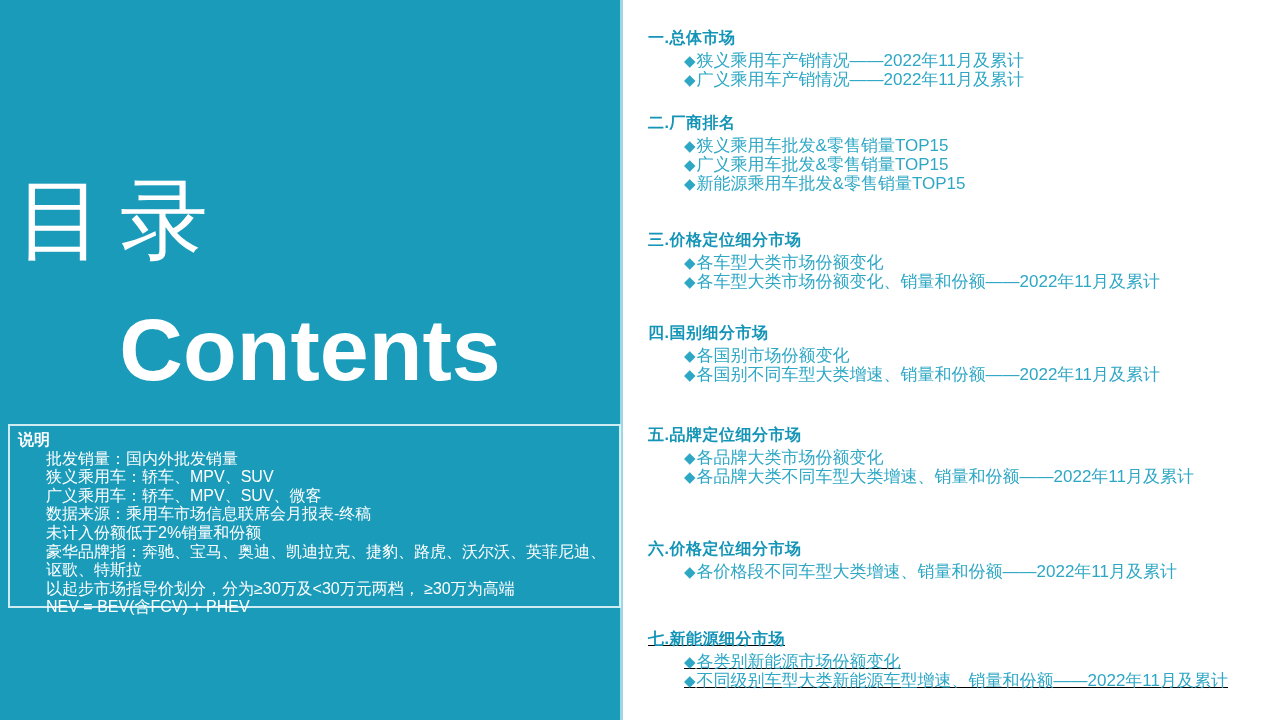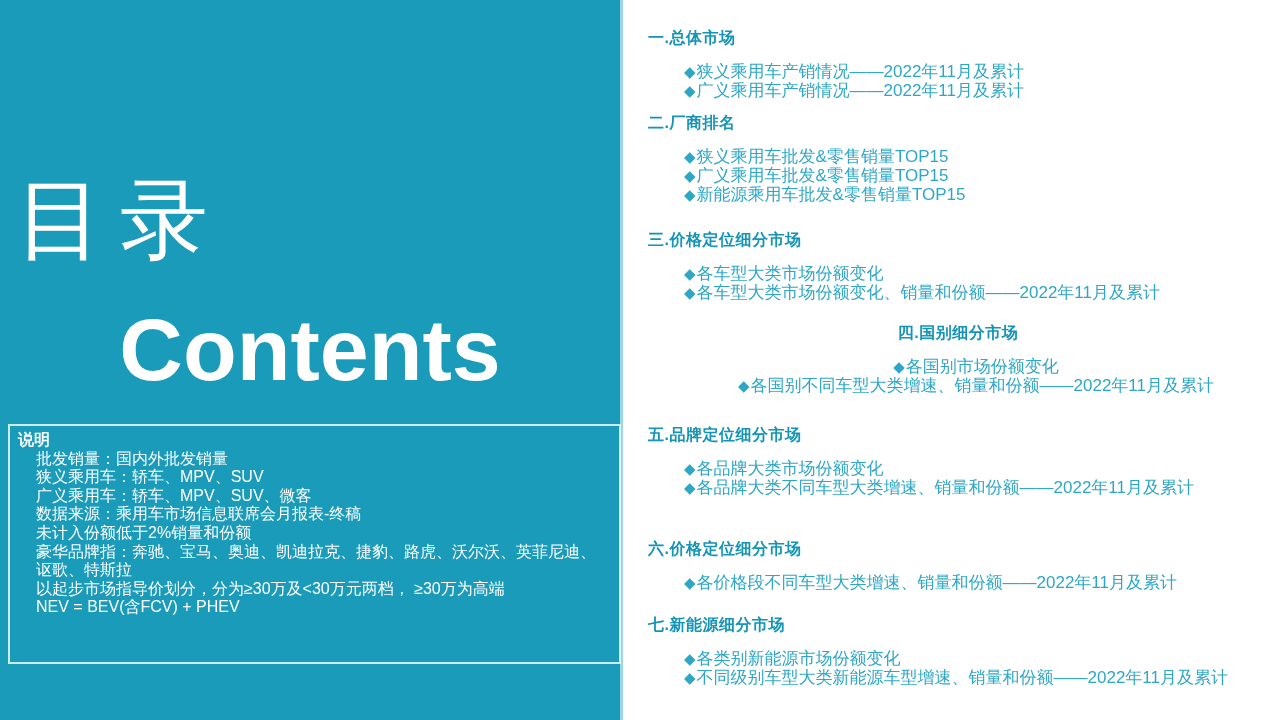--- a/index.html
+++ b/index.html
@@ -28,41 +28,41 @@
     letter-spacing:16px;padding-left:16px;box-sizing:border-box;
     white-space:nowrap;
   }
   .title-en{
     position:absolute;top:306px;left:0;width:100%;
     text-align:center;color:var(--panel-text);
     font-size:88px;line-height:1;font-weight:700;
     white-space:nowrap;
   }
   .notes-box{
-    position:absolute;left:8px;top:424px;width:613px;height:240px;
+    position:absolute;left:8px;top:424px;width:613px;height:184px;
     box-sizing:border-box;
     border:2px solid rgba(238,250,252,0.85);
     padding:5px 8px;
     color:var(--panel-text);
     font-size:16px;line-height:18.6px;
   }
   .notes-title{font-weight:700;}
-  .notes-line{margin-left:18px;}
+  .notes-line{margin-left:28px;}
   
   .toc{
     position:absolute;left:648px;top:0;width:620px;height:720px;
   }
   .toc-section{position:absolute;left:0;width:620px;}
   .toc-heading{
     font-size:16px;line-height:26px;font-weight:700;
     color:var(--head-color);
     letter-spacing:0.5px;
     white-space:nowrap;
   }
-  .toc-items{margin-top:11px;margin-left:36px;}
+  .toc-items{margin-left:36px;}
   .toc-item{
     font-size:17px;line-height:19px;
     color:var(--item-color);
     white-space:nowrap;
   }
   .toc-item .bullet{font-size:15px;margin-right:1px;}
 </style>
 </head>
 <body>
 
@@ -101,40 +101,40 @@
         <div class="toc-item"><span class="bullet">◆</span><span>新能源乘用车批发&amp;零售销量TOP15</span></div>
       </div>
     </div>
     <div class="toc-section" style="top: 227px;">
       <div class="toc-heading">三.价格定位细分市场</div>
       <div class="toc-items">
         <div class="toc-item"><span class="bullet">◆</span><span>各车型大类市场份额变化</span></div>
         <div class="toc-item"><span class="bullet">◆</span><span>各车型大类市场份额变化、销量和份额——2022年11月及累计</span></div>
       </div>
     </div>
-    <div class="toc-section" style="top: 320px; text-align: center;">
+    <div class="toc-section" style="top: 320px;">
       <div class="toc-heading">四.国别细分市场</div>
       <div class="toc-items">
         <div class="toc-item"><span class="bullet">◆</span><span>各国别市场份额变化</span></div>
         <div class="toc-item"><span class="bullet">◆</span><span>各国别不同车型大类增速、销量和份额——2022年11月及累计</span></div>
       </div>
     </div>
     <div class="toc-section" style="top: 422px;">
       <div class="toc-heading">五.品牌定位细分市场</div>
       <div class="toc-items">
         <div class="toc-item"><span class="bullet">◆</span><span>各品牌大类市场份额变化</span></div>
         <div class="toc-item"><span class="bullet">◆</span><span>各品牌大类不同车型大类增速、销量和份额——2022年11月及累计</span></div>
       </div>
     </div>
     <div class="toc-section" style="top: 536px;">
       <div class="toc-heading">六.价格定位细分市场</div>
       <div class="toc-items">
         <div class="toc-item"><span class="bullet">◆</span><span>各价格段不同车型大类增速、销量和份额——2022年11月及累计</span></div>
       </div>
     </div>
-    <div class="toc-section" style="top: 612px;">
+    <div class="toc-section" style="top: 626px; text-decoration: underline;">
       <div class="toc-heading">七.新能源细分市场</div>
       <div class="toc-items">
         <div class="toc-item"><span class="bullet">◆</span><span>各类别新能源市场份额变化</span></div>
         <div class="toc-item"><span class="bullet">◆</span><span>不同级别车型大类新能源车型增速、销量和份额——2022年11月及累计</span></div>
       </div>
     </div>
   </div>
 
 </body></html>

